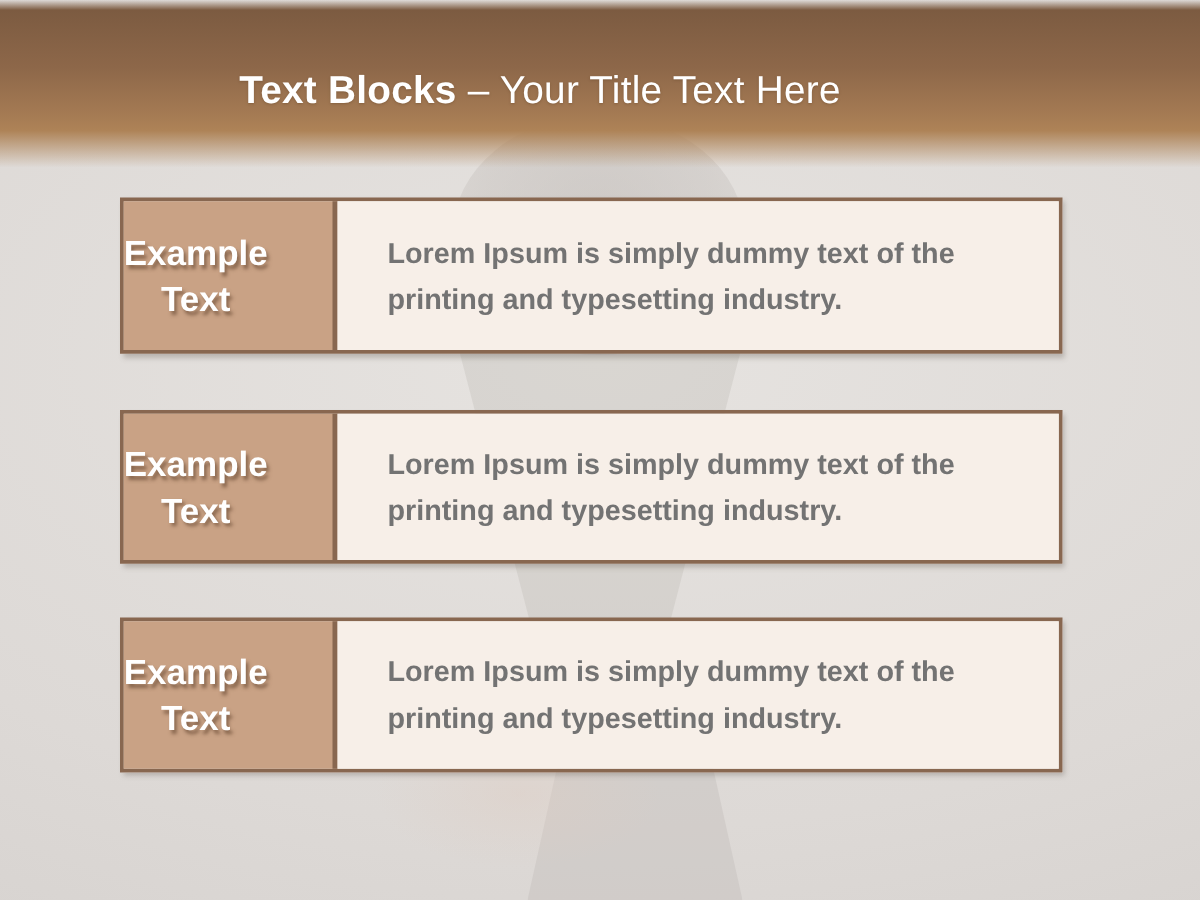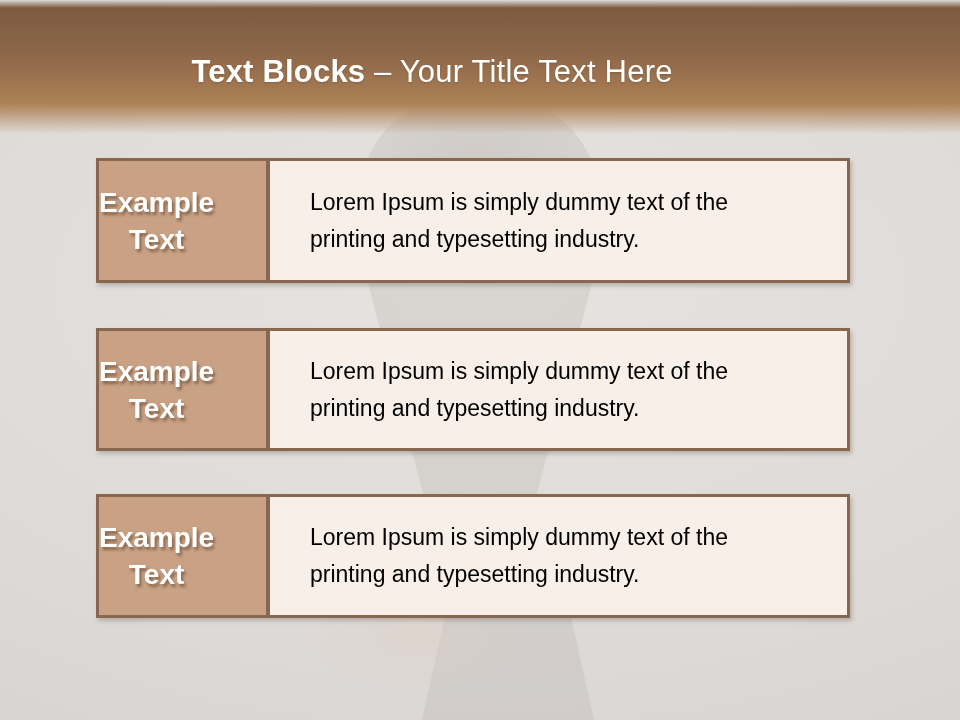--- a/index.html
+++ b/index.html
@@ -93,24 +93,25 @@
     text-shadow: 2px 3px 3px rgba(92,62,40,0.6);
   }
   .tb-body-cell {
     flex: 1 1 auto;
     background: #f7efe8;
     display: flex; align-items: center;
     box-sizing: border-box;
     padding: 0 24px 0 40px;
   }
   .tb-body {
-    color: #000000;
+    color: #737373;
     font-size: 23px;
     line-height: 37px;
     white-space: pre-line;
+    font-weight: bold;
   }
 </style>
 </head>
 <body>
 
 <div class="stage">
 
   <div class="wm wm-circle"></div>
   <div class="wm wm-funnel"></div>
   <div class="wm wm-foot"></div>

